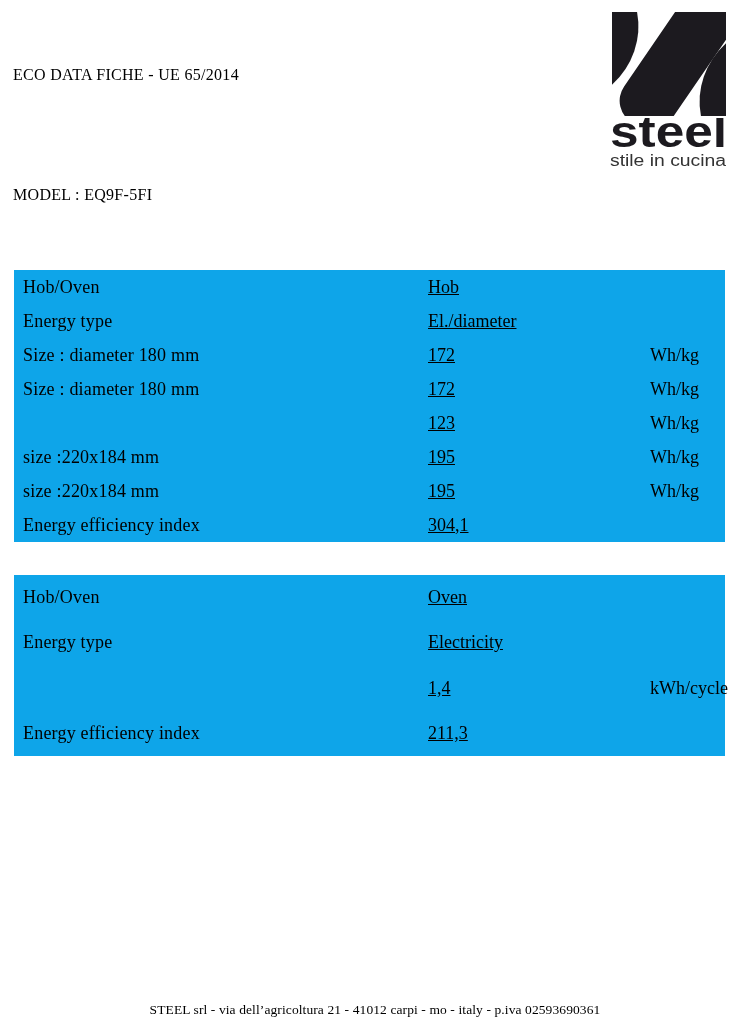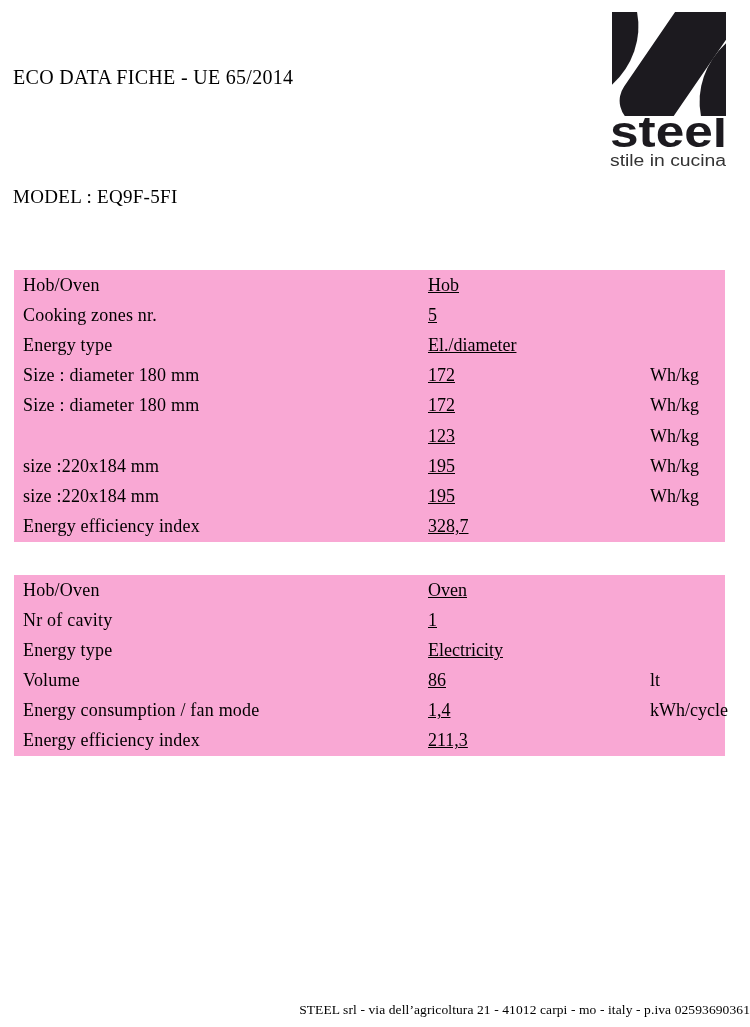--- a/index.html
+++ b/index.html
@@ -1,38 +1,38 @@
 <!DOCTYPE html>
 <html><head>
 <meta charset="utf-8">
 <style>
   * { margin:0; padding:0; box-sizing:border-box; }
   html,body { width:750px; height:1027px; background:#ffffff; overflow:hidden;
               font-family:"Liberation Serif", serif; color:#000; position:relative; }
 
-  .page-title { position:absolute; left:13px; top:66px; font-size:20px; letter-spacing:.3px; }
-  .model-line { position:absolute; left:13px; top:186px; font-size:19px; letter-spacing:.3px; }
+  .page-title { position:absolute; left:13px; top:66px; font-size:16px; letter-spacing:.3px; }
+  .model-line { position:absolute; left:13px; top:186px; font-size:16px; letter-spacing:.3px; }
 
   
   .logo { position:absolute; left:610px; top:12px; width:120px; }
   .logo .emblem { display:block; margin-left:2px; width:114px; height:104px; }
   .logo .wordmark { display:block; margin-top:2px; width:118px; height:34px; }
   .logo .tagline  { display:block; margin-top:0px; width:118px; height:20px; }
 
   
-  .datatable { position:absolute; left:14px; width:711px; background:#f9a8d4;
+  .datatable { position:absolute; left:14px; width:711px; background:#0ea5e9;
                display:flex; flex-direction:column; }
   .datatable.hob  { top:270px; height:272px; }
   .datatable.oven { top:575px; height:181px; }
   .trow { position:relative; flex:1; display:flex; align-items:center; font-size:18px; }
   .trow .lbl { padding-left:9px; white-space:nowrap; letter-spacing:.2px; }
   .trow .val { position:absolute; left:414px; white-space:nowrap;text-decoration:underline; }
   .trow .unit{ position:absolute; left:636px; white-space:nowrap; }
 
-  .footer { position:absolute; left:0; top:1002px; width:750px; text-align:right;
+  .footer { position:absolute; left:0; top:1002px; width:750px; text-align:center;
             font-size:13.5px; letter-spacing:.1px; }
 </style>
 </head>
 <body>
 
 <div class="page-title">ECO DATA FICHE - UE 65/2014</div>
 
 <div class="logo">
   <svg class="emblem" viewBox="0 0 100 100" preserveAspectRatio="none">
     <defs>
@@ -56,25 +56,20 @@
 
 <div class="model-line">MODEL : EQ9F-5FI</div>
 
 <div class="datatable hob">
   <div class="trow">
     <span class="lbl">Hob/Oven</span>
     <span class="val">Hob</span>
     <span class="unit"></span>
   </div>
 
-  <div class="trow">
-    <span class="lbl">Cooking zones nr.</span>
-    <span class="val">5</span>
-    <span class="unit"></span>
-  </div>
 
   <div class="trow">
     <span class="lbl">Energy type</span>
     <span class="val">El./diameter</span>
     <span class="unit"></span>
   </div>
 
   <div class="trow">
     <span class="lbl">Size : diameter 180 mm</span>
     <span class="val">172</span>
@@ -99,51 +94,40 @@
   </div>
 
   <div class="trow">
     <span class="lbl">size :220x184 mm</span>
     <span class="val">195</span>
     <span class="unit">Wh/kg</span>
   </div>
 
   <div class="trow">
     <span class="lbl">Energy efficiency index</span>
-    <span class="val">328,7</span>
+    <span class="val">304,1</span>
     <span class="unit"></span>
   </div>
 </div>
 <div class="datatable oven">
   <div class="trow">
     <span class="lbl">Hob/Oven</span>
     <span class="val">Oven</span>
     <span class="unit"></span>
   </div>
 
-  <div class="trow">
-    <span class="lbl">Nr of cavity</span>
-    <span class="val">1</span>
-    <span class="unit"></span>
-  </div>
 
   <div class="trow">
     <span class="lbl">Energy type</span>
     <span class="val">Electricity</span>
     <span class="unit"></span>
   </div>
 
-  <div class="trow">
-    <span class="lbl">Volume</span>
-    <span class="val">86</span>
-    <span class="unit">lt</span>
-  </div>
 
   <div class="trow">
-    <span class="lbl">Energy consumption / fan mode</span>
     <span class="val">1,4</span>
     <span class="unit">kWh/cycle</span>
   </div>
 
   <div class="trow">
     <span class="lbl">Energy efficiency index</span>
     <span class="val">211,3</span>
     <span class="unit"></span>
   </div>
 </div>

